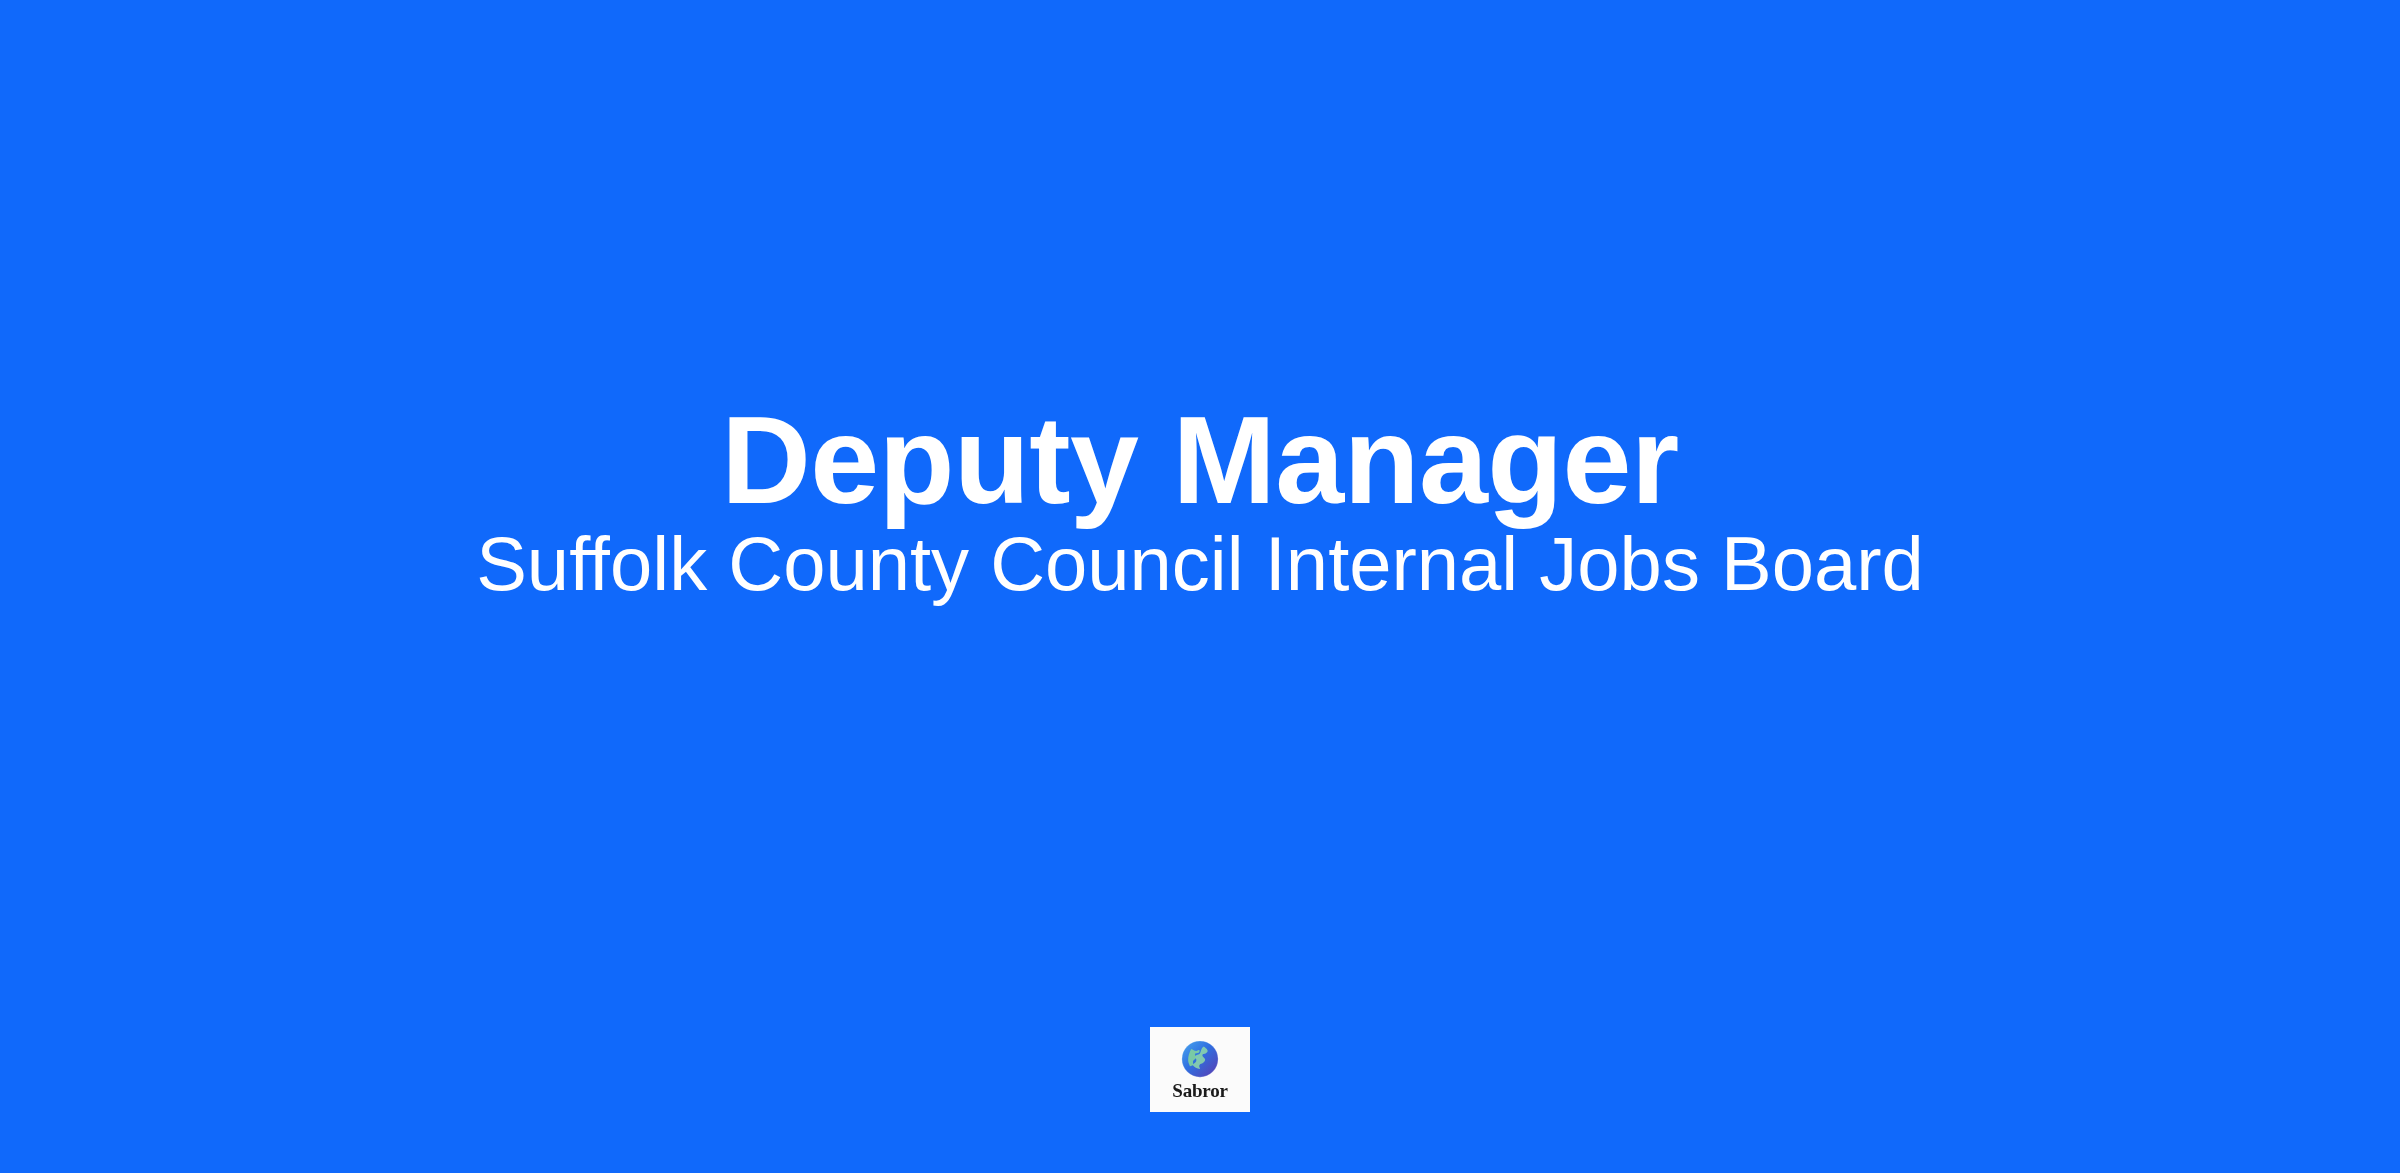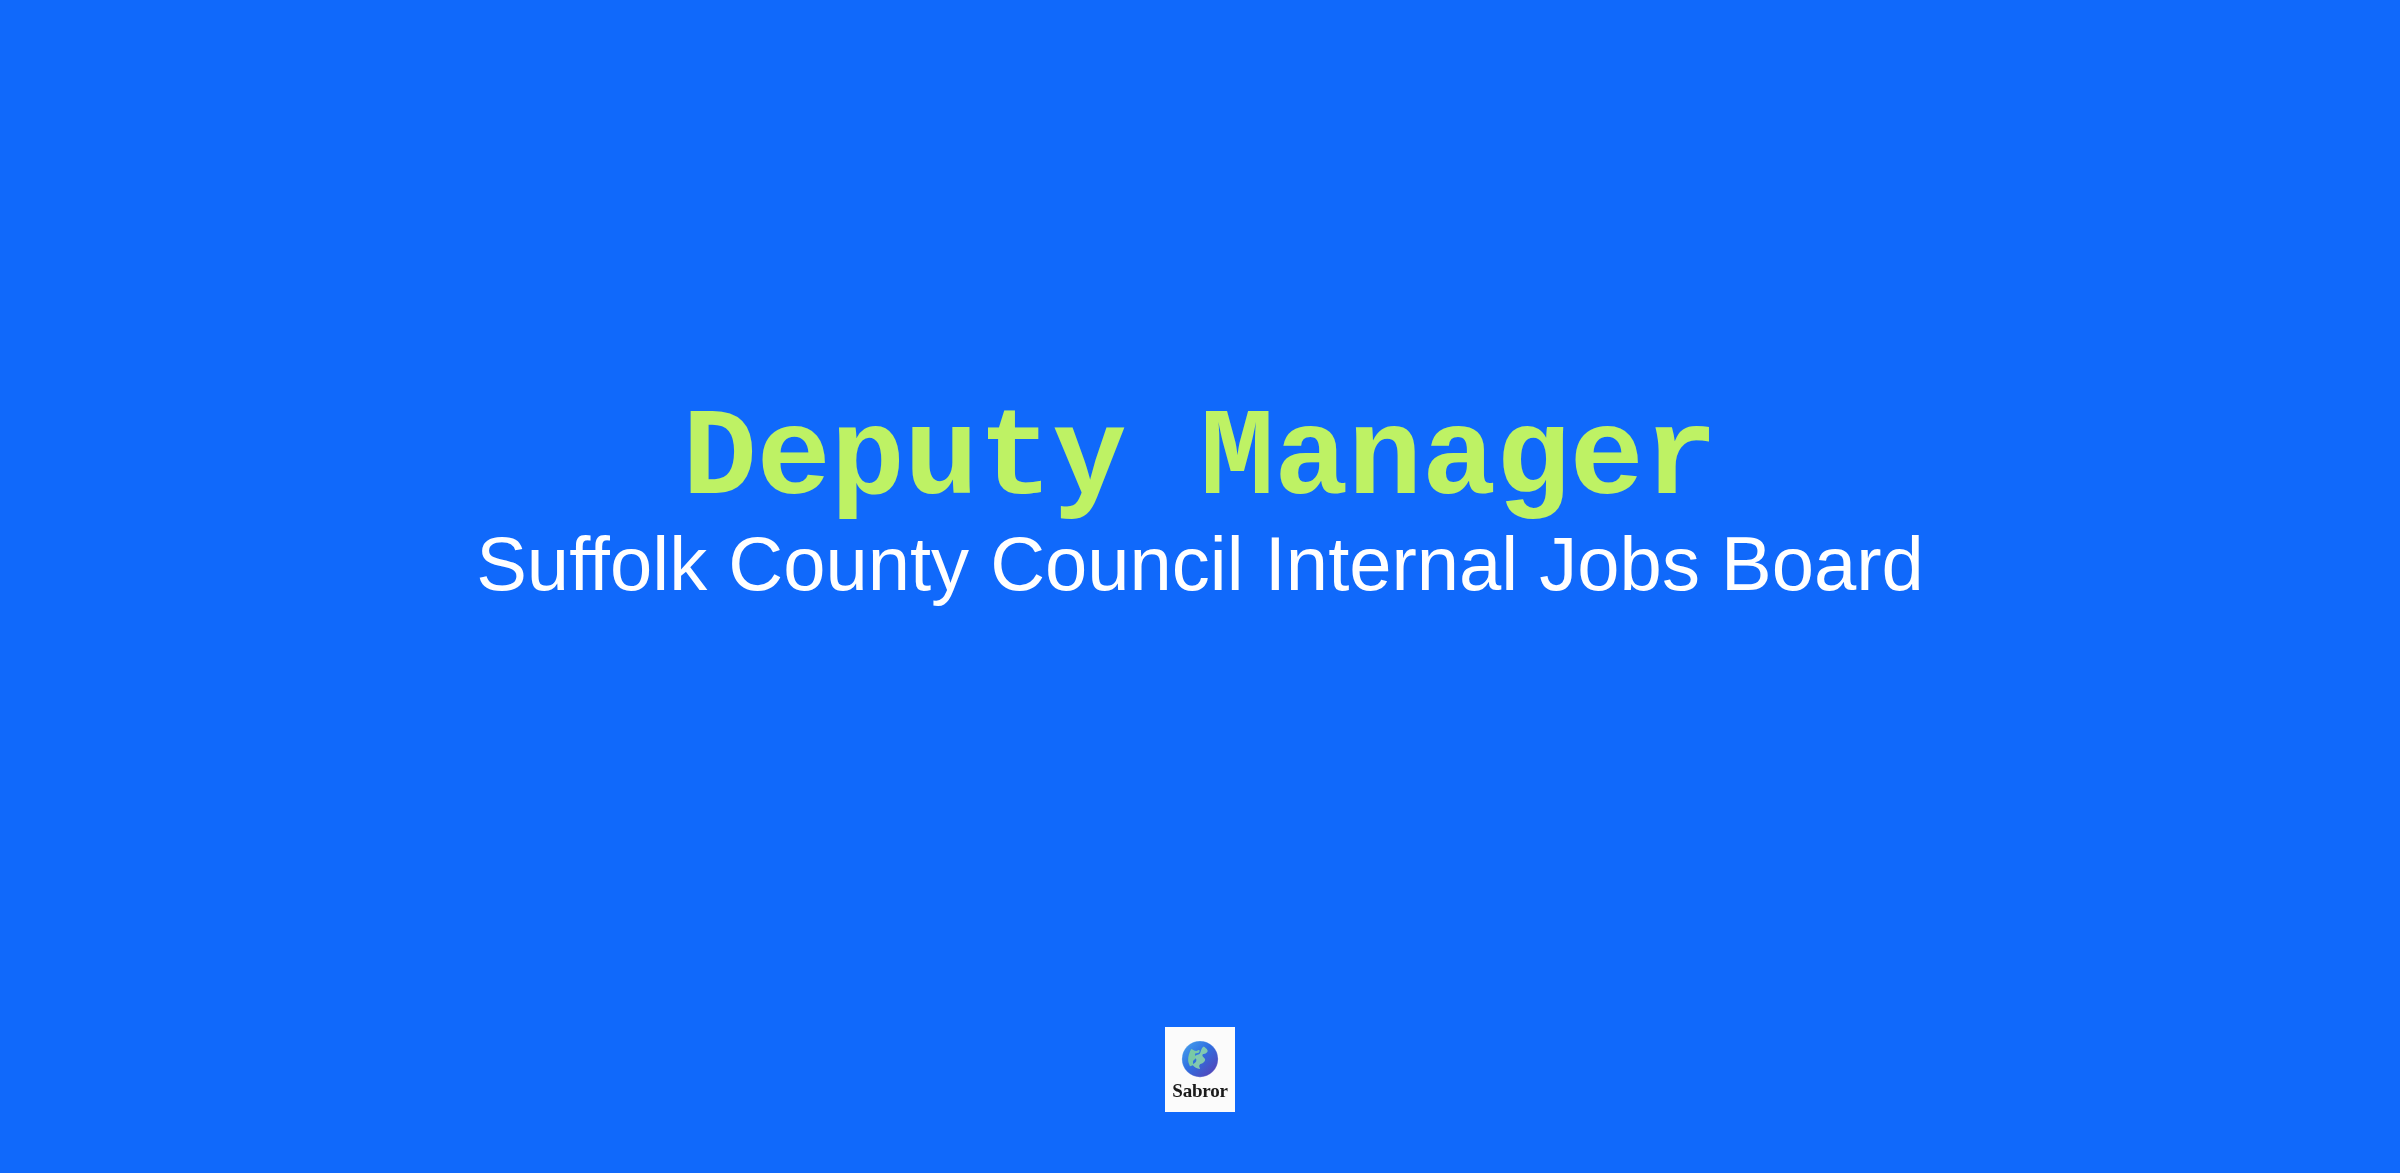--- a/index.html
+++ b/index.html
@@ -38,22 +38,22 @@
     flex-direction: column;
     align-items: center;
     text-align: center;
     padding: 0 120px;
     box-sizing: border-box;
   }
 
   .hero-title {
     display: block;
     margin: 0;
-    color: #bef264;
-    font-family: Liberation Mono, monospace;
+    color: #ffffff;
+    font-family: Liberation Sans, sans-serif;
     font-size: 124px;
     font-weight: 700;
     line-height: 1.0;
     letter-spacing: -0.5px;
     white-space: nowrap;
   }
 
   .hero-subtitle {
     display: block;
     margin: 2px 0 0 0;
@@ -65,21 +65,21 @@
     letter-spacing: 0px;
     white-space: nowrap;
   }
 
   
   .brand-logo {
     position: absolute;
     left: 50%;
     transform: translateX(-50%);
     top: 1027px;
-    width: 70px;
+    width: 100px;
     height: 85px;
     background: #fbfbfb;
     display: flex;
     flex-direction: column;
     align-items: center;
     justify-content: center;
     gap: 2px;
     box-sizing: border-box;
     padding: 5px 4px 6px 4px;
     overflow: hidden;

